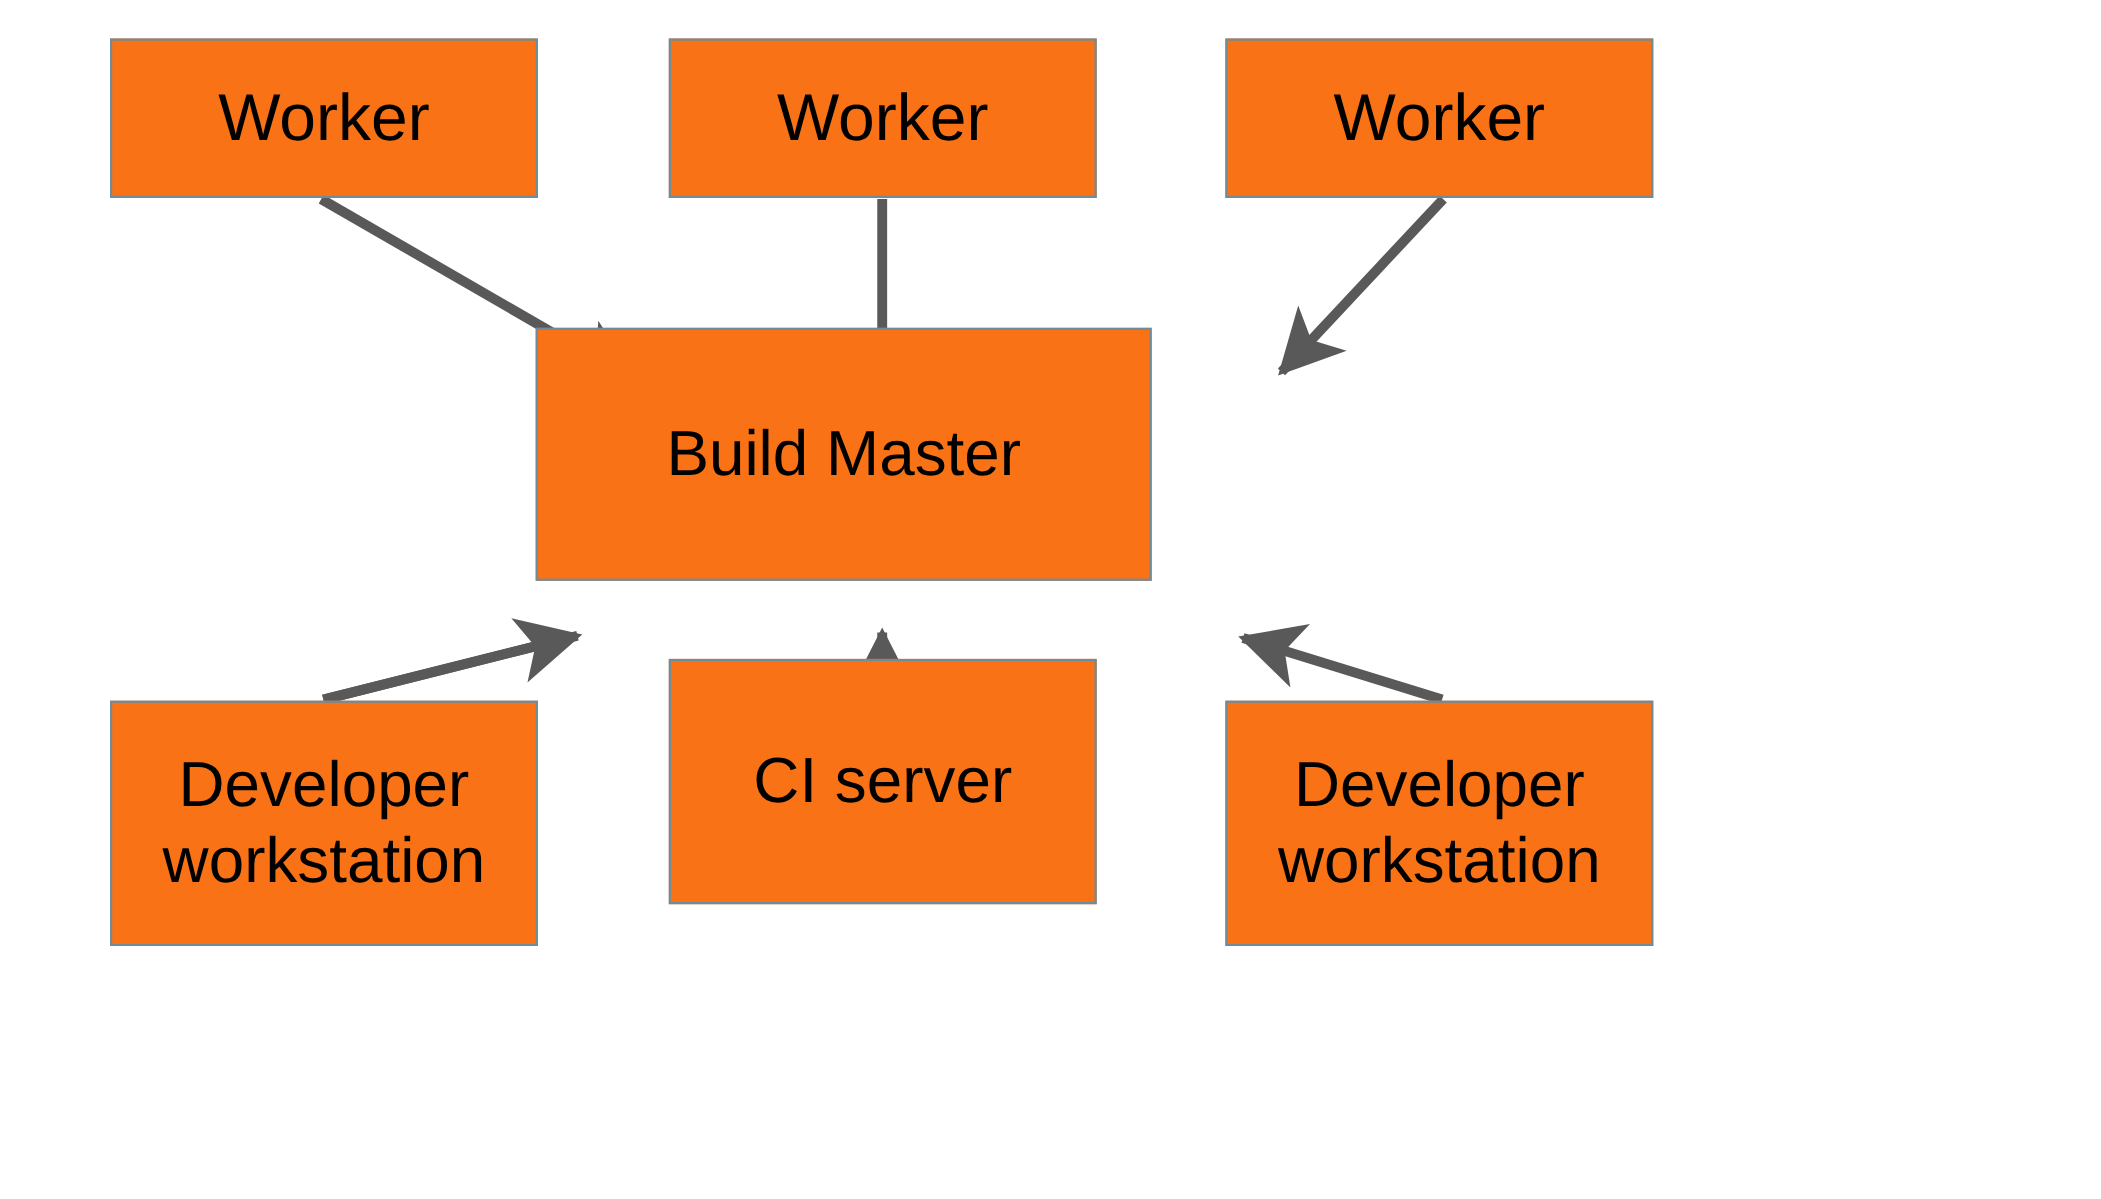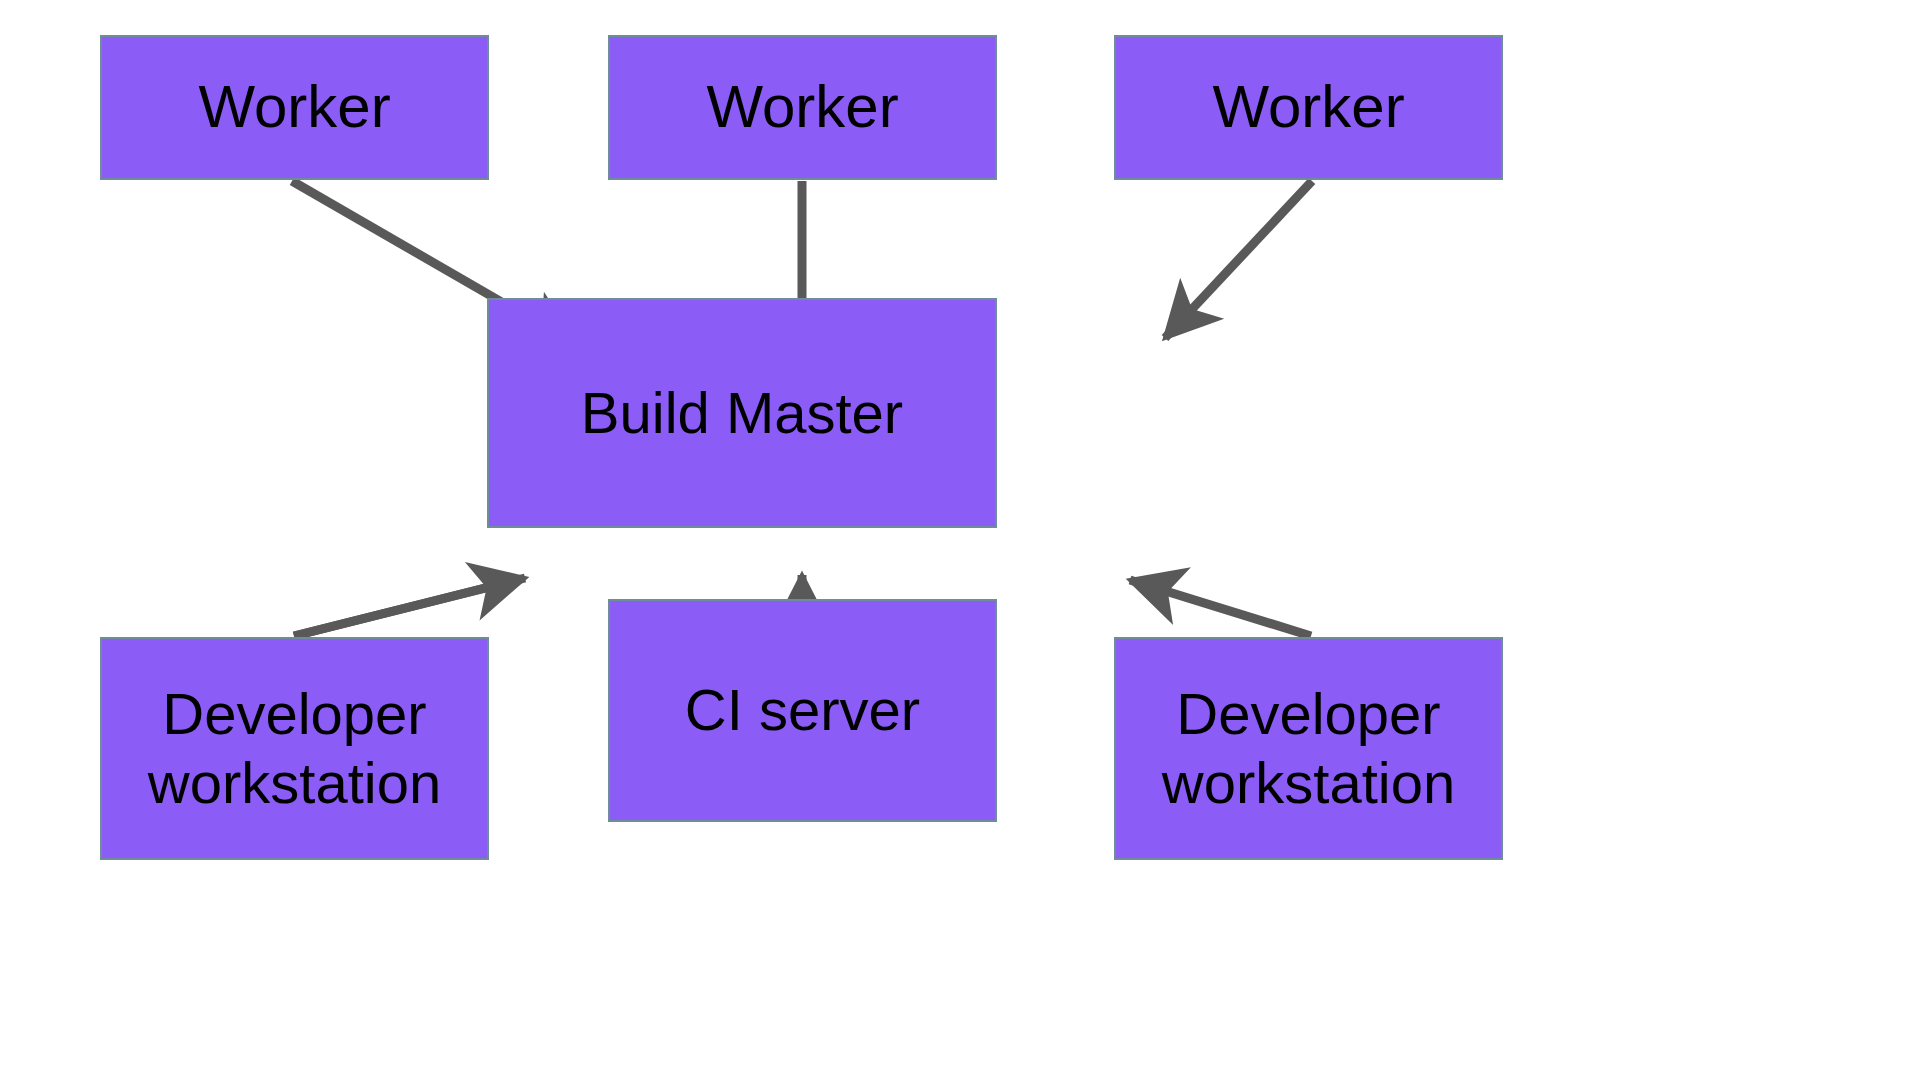--- a/index.html
+++ b/index.html
@@ -7,41 +7,41 @@
     width:1910px;height:1090px;
     background:#ffffff;
     font-family:"Liberation Sans","DejaVu Sans",sans-serif;
     overflow:hidden;
   }
   #diagram{position:relative;width:1910px;height:1090px;background:#ffffff;}
   #edges{position:absolute;left:0;top:0;width:1910px;height:1090px;}
   .node{
     position:absolute;
     box-sizing:border-box;
-    background:#8b5cf6;
+    background:#f97316;
     border:2px solid #6f8c9b;
     display:flex;
     align-items:center;
     justify-content:center;
     text-align:center;
     color:#000000;
     line-height:1.18;
     z-index:2;
   }
   .node .label{
     display:block;
     white-space:pre-line;
     padding:0 6px;
   }
   
   #node-worker-1{left:100px;  top:35px;  width:389px; height:145px;}
   #node-worker-2{left:608px;  top:35px;  width:389px; height:145px;}
   #node-worker-3{left:1114px; top:35px;  width:389px; height:145px;}
   
-  #node-build-master{left:487px; top:298px; width:510px; height:230px;}
+  #node-build-master{left:487px; top:298px; width:560px; height:230px;}
   
   #node-dev-ws-left{left:100px;  top:637px; width:389px; height:223px;}
   #node-ci-server{left:608px;   top:599px; width:389px; height:223px;}
   #node-dev-ws-right{left:1114px; top:637px; width:389px; height:223px;}
 
   .fs-top{font-size:60px;}
   .fs-center{font-size:58px;}
   .fs-bottom{font-size:58px;}
 </style>
 </head>

